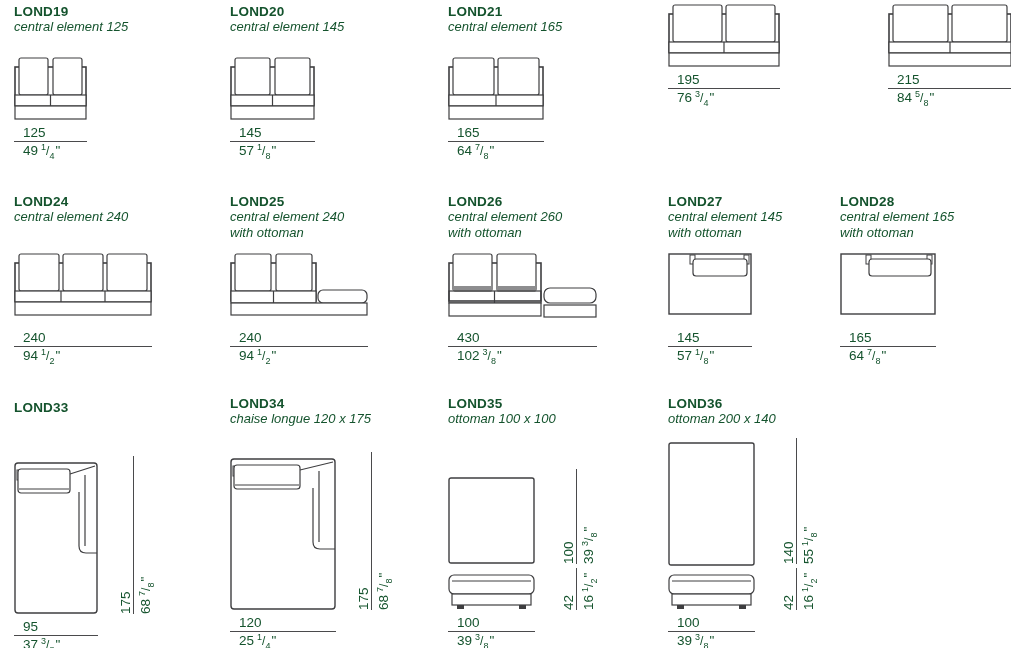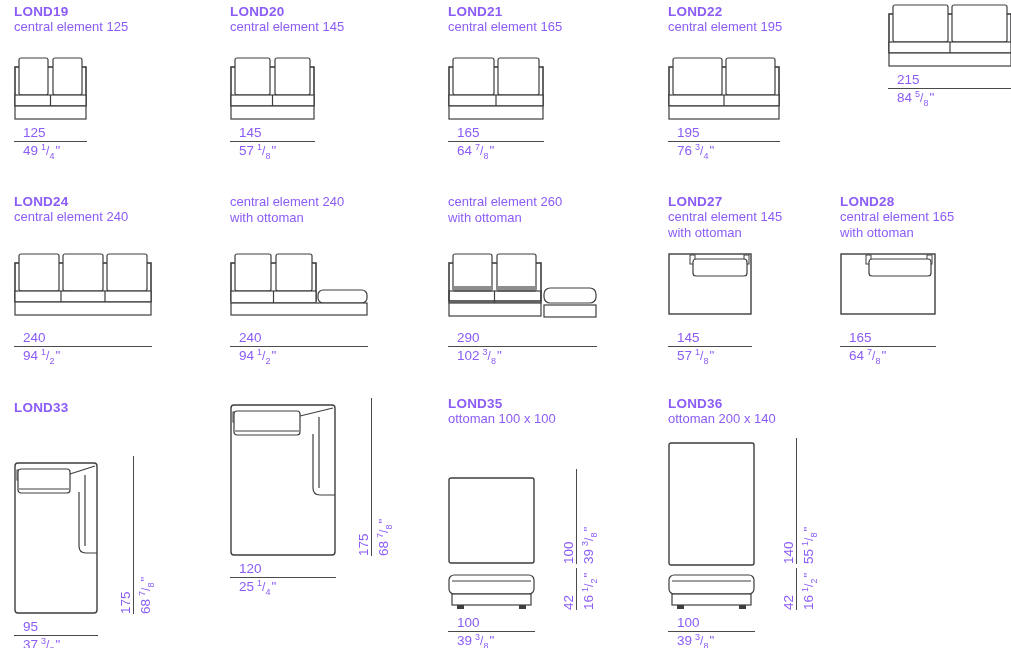--- a/index.html
+++ b/index.html
@@ -1,21 +1,21 @@
 <!DOCTYPE html>
 <html><head>
 <meta charset="utf-8">
 <style>
   html,body{margin:0;padding:0;background:#fff}
   .sheet{position:relative;width:1011px;height:648px;background:#ffffff;
-         font-family:"Liberation Sans", sans-serif;color:#8b5cf6;overflow:hidden}
+         font-family:"Liberation Sans", sans-serif;color:#14532d;overflow:hidden}
   .cell{position:absolute;width:208px}
   .cell.narrow{width:120px}
   .code{font-size:13.5px;font-weight:bold;letter-spacing:.2px}
-  .desc{font-size:13px;line-height:15.5px}
+  .desc{font-size:13px;font-style:italic;line-height:15.5px}
   .r1 .head{height:53px}
   .r2 .head{height:59px}
   .r3 .head{height:54px}
   .r2 .draw{height:72px}
   .r3 .draw{height:160px;display:flex;align-items:flex-end}
   .hdim{margin-top:5px;font-size:13.5px}
   .hdim .cm{padding:0 0 1px 9px;border-bottom:1px solid #4a4a4c}
   .hdim .in{padding:1px 0 0 9px}
   sup{font-size:9px;line-height:0;margin-left:3px}
   sub{font-size:9px;line-height:0}
@@ -93,24 +93,20 @@
         <rect x="1" y="49" width="94" height="13" fill="#fff" stroke="#3e3e40" stroke-width="1.2"></rect>
       </svg>
     </div>
     <div class="hdim" style="width:96px">
       <div class="cm">165</div>
       <div class="in"><span>64</span><sup>7</sup><span class="fs">/</span><sub>8</sub><span class="um">"</span></div>
     </div>
   </div>
 
   <div class="cell r1" style="left:668px;top:4px">
-    <div class="head">
-      <div class="code">LOND22</div>
-      <div class="desc">central element 195</div>
-    </div>
     <div class="draw">
       <svg width="112" height="63" viewBox="0 0 112 63">
         <rect x="1" y="10" width="110" height="38" fill="#fff" stroke="#3e3e40" stroke-width="1.6"></rect>
         <rect x="5" y="1" width="49" height="37" rx="2" fill="#fff" stroke="#3e3e40" stroke-width="1.2"></rect>
         <rect x="58" y="1" width="49" height="37" rx="2" fill="#fff" stroke="#3e3e40" stroke-width="1.2"></rect>
         <rect x="1" y="38" width="110" height="11" fill="#fff" stroke="#3e3e40" stroke-width="1.2"></rect>
         <line x1="56" y1="38" x2="56" y2="49" stroke="#3e3e40" stroke-width="1.2"></line>
         <rect x="1" y="49" width="110" height="13" fill="#fff" stroke="#3e3e40" stroke-width="1.2"></rect>
       </svg>
     </div>
@@ -156,20 +152,21 @@
       </svg>
     </div>
     <div class="hdim" style="width:138px">
       <div class="cm">240</div>
       <div class="in"><span>94</span><sup>1</sup><span class="fs">/</span><sub>2</sub><span class="um">"</span></div>
     </div>
   </div>
 
   <div class="cell r2" style="left:230px;top:194px">
     <div class="head">
+      <div class="code">LOND25</div>
       <div class="desc">central element 240</div>
       <div class="desc">with ottoman</div>
     </div>
     <div class="draw">
       <svg width="138" height="65" viewBox="0 0 138 65">
         <rect x="1" y="10" width="85" height="38" fill="#fff" stroke="#3e3e40" stroke-width="1.6"></rect>
         <rect x="5" y="1" width="36" height="37" rx="2" fill="#fff" stroke="#3e3e40" stroke-width="1.2"></rect>
         <rect x="46" y="1" width="36" height="37" rx="2" fill="#fff" stroke="#3e3e40" stroke-width="1.2"></rect>
         <rect x="1" y="38" width="85" height="12" fill="#fff" stroke="#3e3e40" stroke-width="1.2"></rect>
         <line x1="43.5" y1="38" x2="43.5" y2="50" stroke="#3e3e40" stroke-width="1.2"></line>
@@ -178,39 +175,40 @@
       </svg>
     </div>
     <div class="hdim" style="width:138px">
       <div class="cm">240</div>
       <div class="in"><span>94</span><sup>1</sup><span class="fs">/</span><sub>2</sub><span class="um">"</span></div>
     </div>
   </div>
 
   <div class="cell r2" style="left:448px;top:194px">
     <div class="head">
+      <div class="code">LOND26</div>
       <div class="desc">central element 260</div>
       <div class="desc">with ottoman</div>
     </div>
     <div class="draw">
       <svg width="149" height="66" viewBox="0 0 149 66">
         <rect x="1" y="10" width="92" height="38" fill="#fff" stroke="#3e3e40" stroke-width="1.6"></rect>
         <rect x="5" y="1" width="39" height="37" rx="2" fill="#fff" stroke="#3e3e40" stroke-width="1.2"></rect>
         <rect x="49" y="1" width="39" height="37" rx="2" fill="#fff" stroke="#3e3e40" stroke-width="1.2"></rect>
         <rect x="5" y="33" width="39" height="5" fill="#8d8d8f" stroke="none"></rect>
         <rect x="49" y="33" width="39" height="5" fill="#8d8d8f" stroke="none"></rect>
         <rect x="1" y="38" width="92" height="12" fill="none" stroke="#3e3e40" stroke-width="1.2"></rect>
         <line x1="46.5" y1="38" x2="46.5" y2="50" stroke="#3e3e40" stroke-width="1.2"></line>
         <rect x="96" y="35" width="52" height="15" rx="6" fill="#fff" stroke="#3e3e40" stroke-width="1.2"></rect>
         <rect x="1" y="50" width="92" height="13" fill="#fff" stroke="#3e3e40" stroke-width="1.2"></rect>
         <rect x="96" y="52" width="52" height="12" fill="#fff" stroke="#3e3e40" stroke-width="1.2"></rect>
       </svg>
     </div>
     <div class="hdim" style="width:149px">
-      <div class="cm">290</div>
+      <div class="cm">430</div>
       <div class="in"><span>102</span><sup>3</sup><span class="fs">/</span><sub>8</sub><span class="um">"</span></div>
     </div>
   </div>
 
   <div class="cell r2" style="left:668px;top:194px">
     <div class="head">
       <div class="code">LOND27</div>
       <div class="desc">central element 145</div>
       <div class="desc">with ottoman</div>
     </div>
@@ -272,20 +270,24 @@
           </div>
       </div>
     </div>
     <div class="hdim" style="width:84px">
       <div class="cm">95</div>
       <div class="in"><span>37</span><sup>3</sup><span class="fs">/</span><sub>8</sub><span class="um">"</span></div>
     </div>
   </div>
 
   <div class="cell r3" style="left:230px;top:396px">
+    <div class="head">
+      <div class="code">LOND34</div>
+      <div class="desc">chaise longue 120 x 175</div>
+    </div>
     <div class="draw">
       <svg width="106" height="152" viewBox="0 0 106 152">
         <rect x="1" y="1" width="104" height="150" rx="3" fill="#fff" stroke="#3e3e40" stroke-width="1.4"></rect>
         <rect x="3" y="8" width="7" height="10" fill="#fff" stroke="#3e3e40" stroke-width="1"></rect>
         <rect x="4" y="7" width="66" height="24" rx="3" fill="#fff" stroke="#3e3e40" stroke-width="1.2"></rect>
         <line x1="5" y1="27" x2="69" y2="27" stroke="#3e3e40" stroke-width="1"></line>
         <line x1="70" y1="12" x2="103" y2="4" stroke="#3e3e40" stroke-width="1.2"></line>
         <line x1="89" y1="13" x2="89" y2="84" stroke="#3e3e40" stroke-width="1.2"></line>
         <path d="M83,30 V84 Q83,91 90,91 H105" fill="none" stroke="#3e3e40" stroke-width="1.2"></path>
       </svg>

